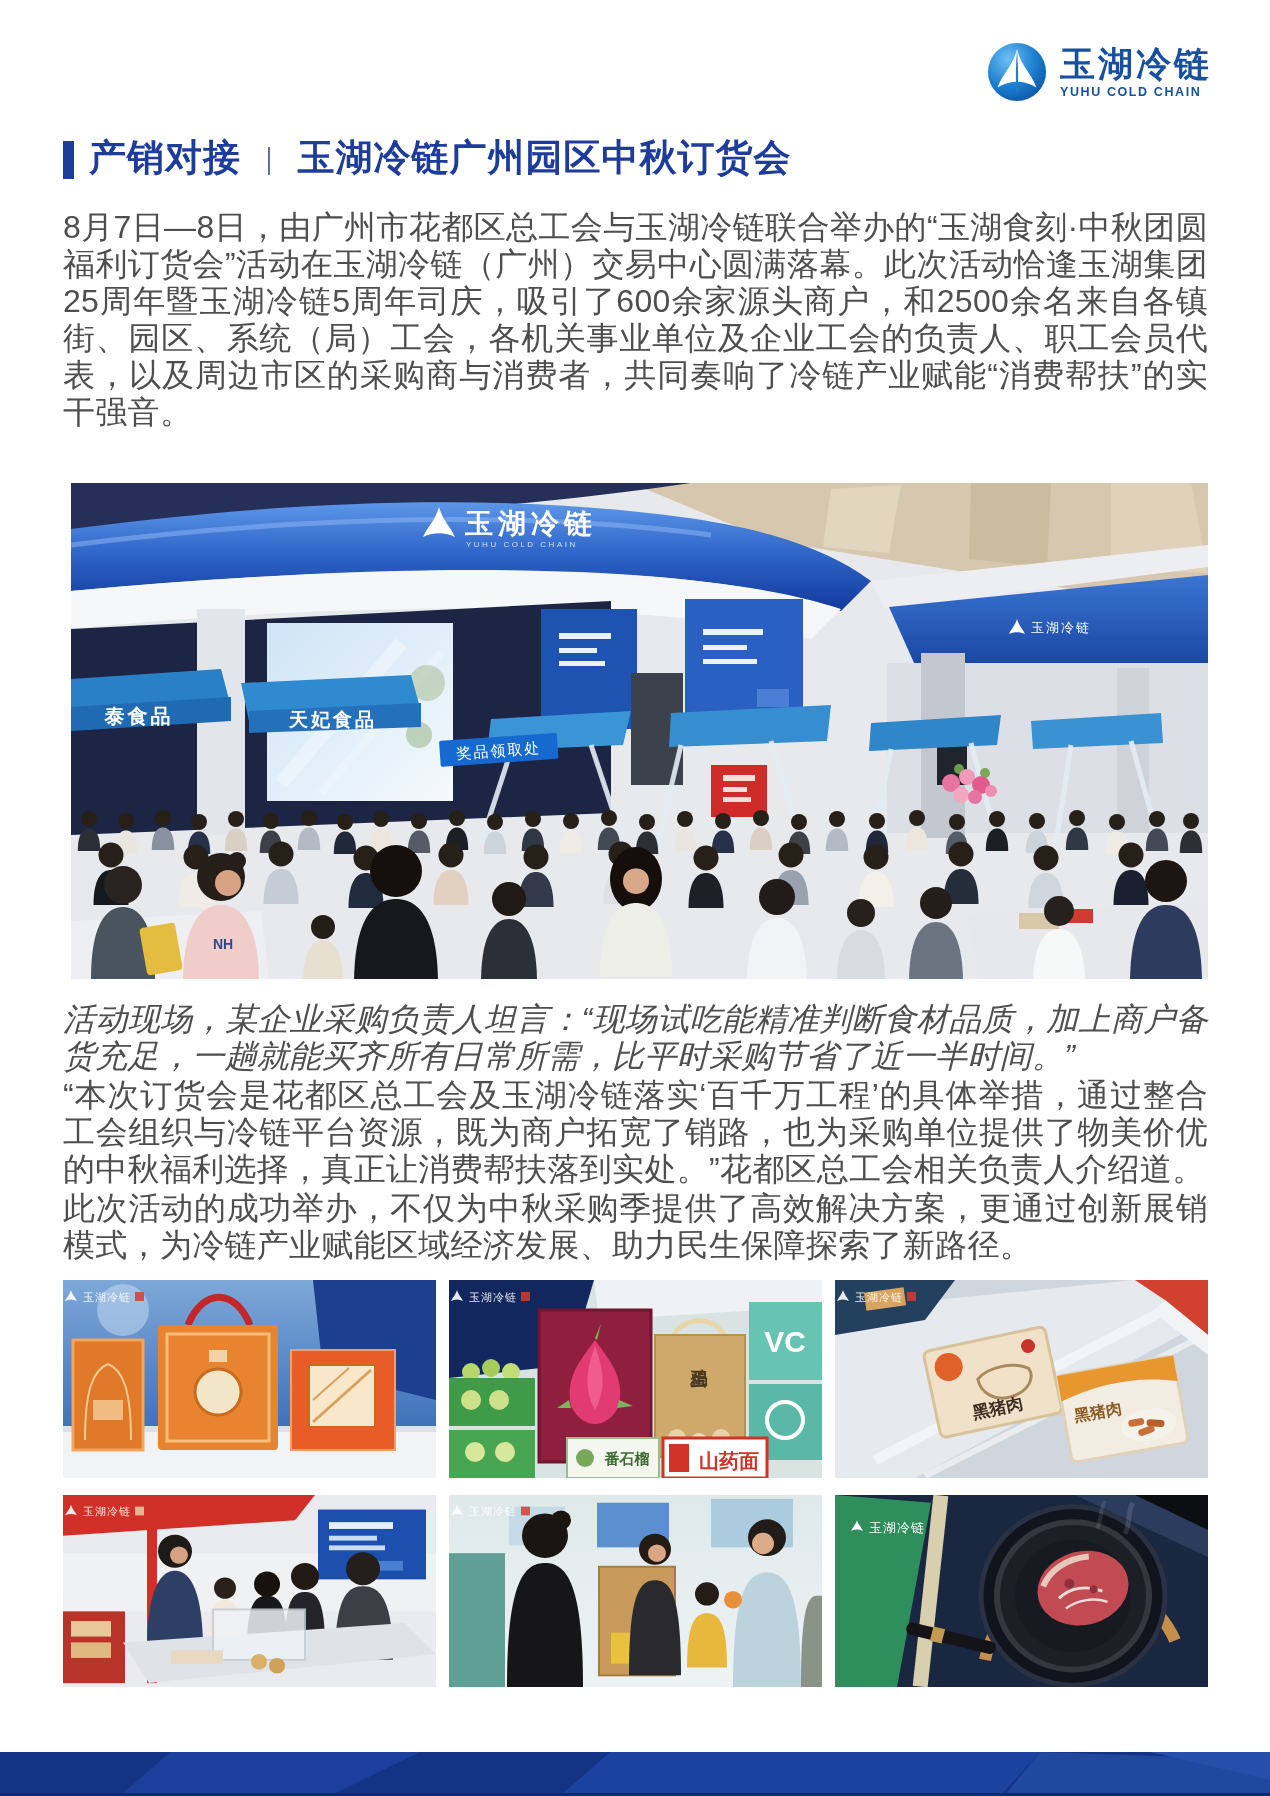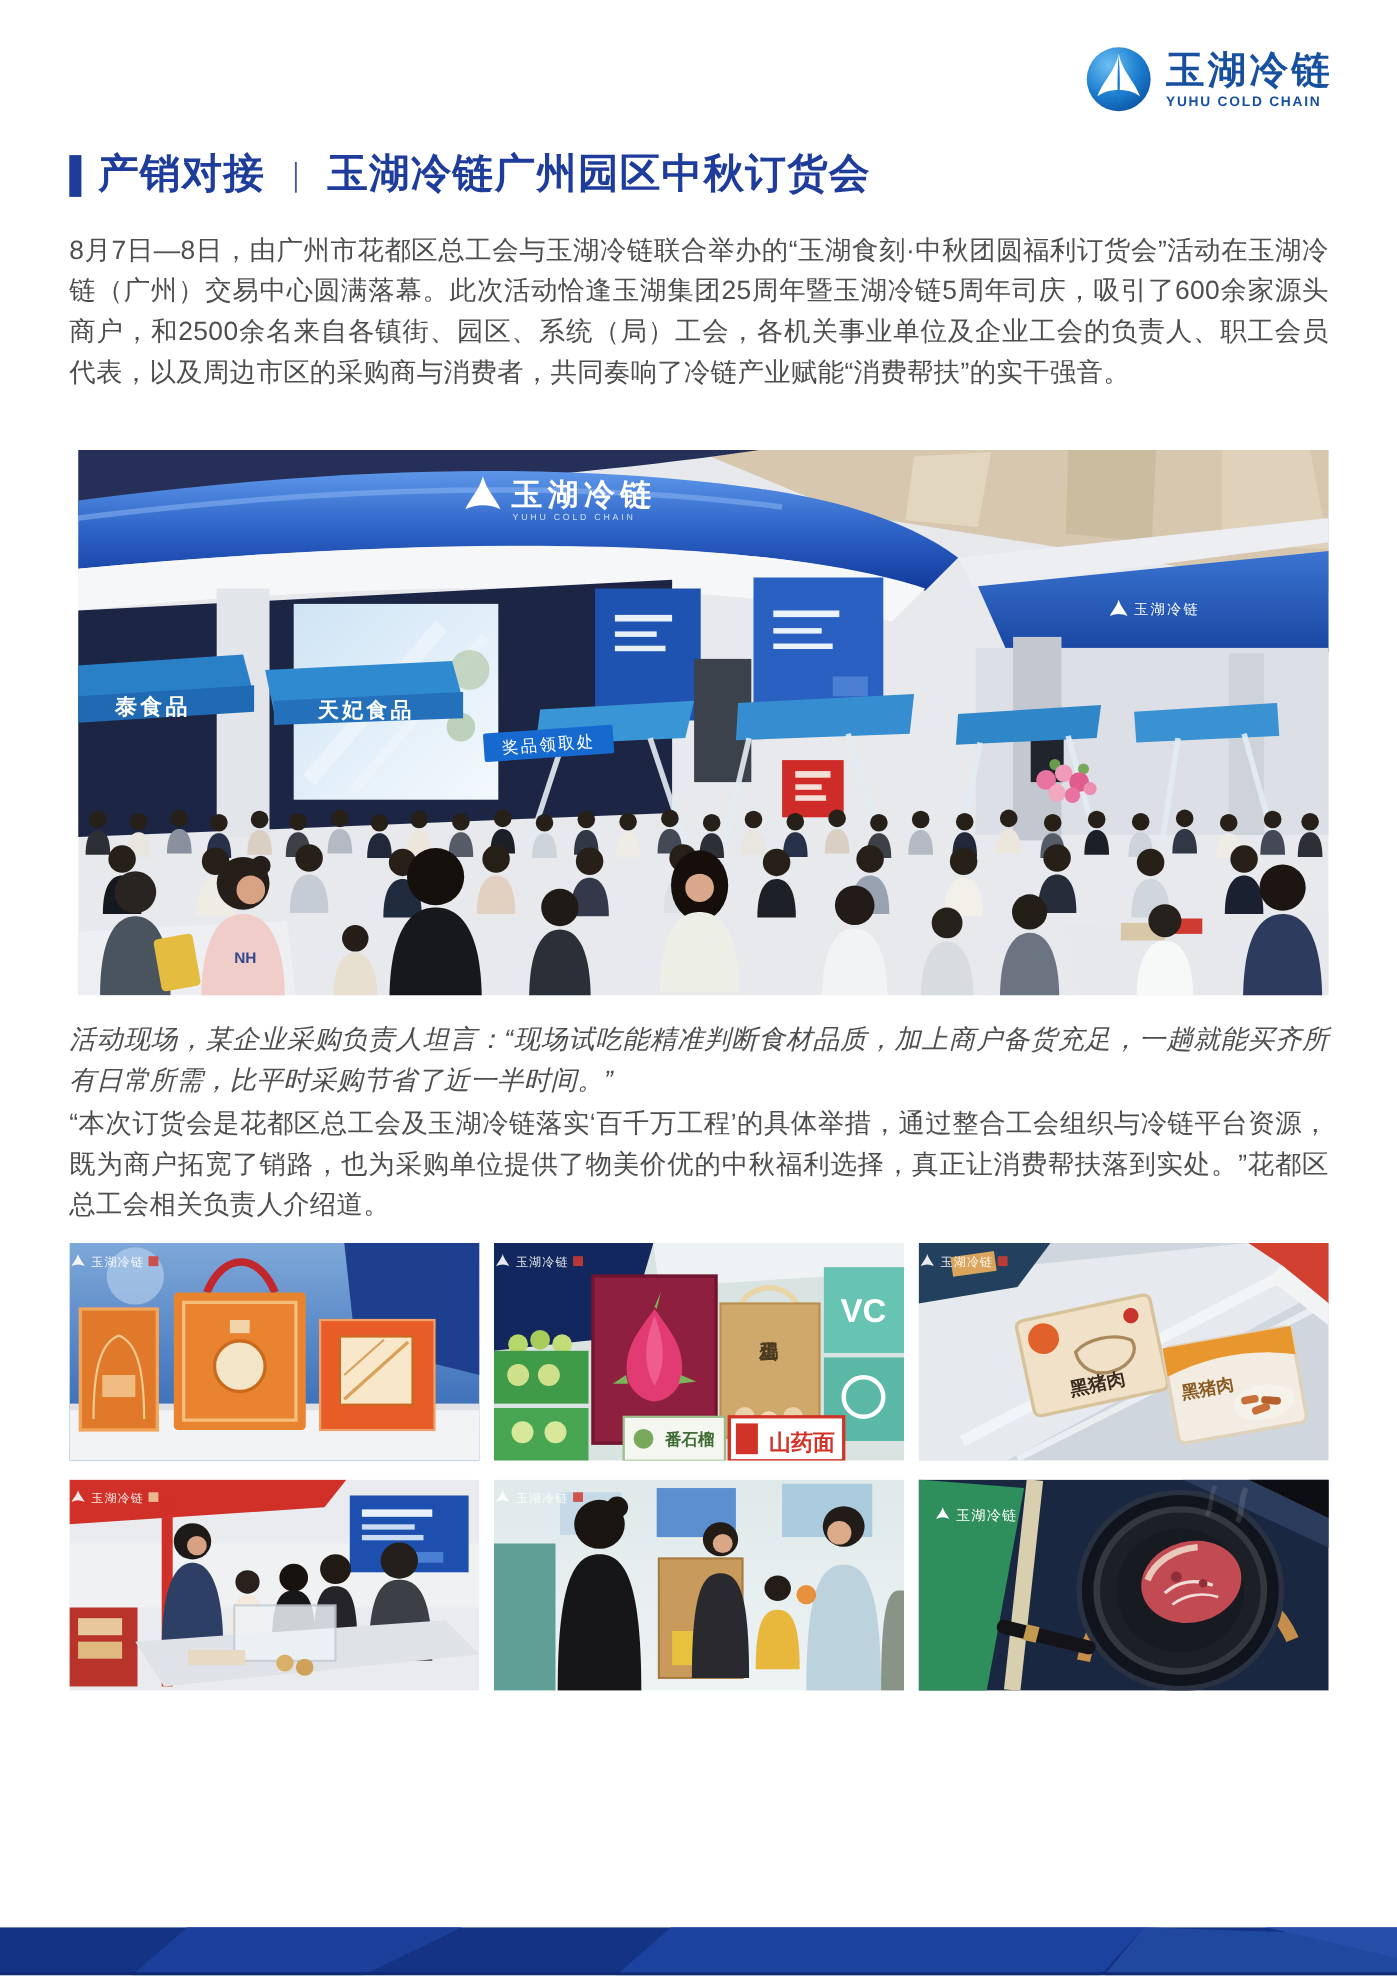--- a/index.html
+++ b/index.html
@@ -12,21 +12,21 @@
   .logo{display:flex;align-items:center;gap:12px;}
   .logo-icon{width:62px;height:62px;flex:0 0 auto;}
   .logo-text{display:flex;flex-direction:column;line-height:1;}
   .logo-cn{font-size:35px;font-weight:bold;color:#17509e;letter-spacing:3px;}
   .logo-en{font-size:12.5px;font-weight:bold;color:#17509e;letter-spacing:1.6px;margin-top:5px;}
   .content{padding:0 62px 0 63px;}
   .title-row{display:flex;align-items:center;margin-top:32px;}
   .title-bar{width:11px;height:38px;background:#1e3c9c;margin-right:15px;flex:0 0 auto;}
   h1{font-size:37px;color:#1e3c9c;font-weight:bold;margin:0;letter-spacing:1px;line-height:44px;}
   .title-sep{font-weight:400;color:#46579f;font-size:28px;padding:0 14px;position:relative;top:-2px;}
-  p{font-size:24px;color:#4e4e4e;line-height:37px;margin:0;text-align:justify;letter-spacing:0.3px;}
+  p{font-size:32px;color:#4e4e4e;line-height:37px;margin:0;text-align:justify;letter-spacing:0.3px;}
   .p1{margin-top:26px;}
   .pn{margin-top:2px;}
   .p2{margin-top:22px;font-style:italic;}
   .hero{margin-top:52px;margin-left:8px;width:1137px;height:496px;overflow:hidden;}
   .hero svg{display:block;width:100%;height:100%;}
   .gallery{margin-top:16px;margin-left:0;display:grid;
     grid-template-columns:373px 373px 373px;grid-template-rows:198px 192px;
     column-gap:13px;row-gap:17px;width:1145px;}
   .g-item{overflow:hidden;}
   .g-item svg{display:block;width:100%;height:100%;}
@@ -288,20 +288,21 @@
       <g transform="translate(1095,398)">
         <circle cx="0" cy="0" r="21" fill="#1c1511"></circle>
         <path d="M-36,104 C-36,38 -17,24 0,24 C17,24 36,38 36,104 Z" fill="#2c3b5e"></path>
       </g>
     </g>
   </svg>
   </div>
 
   <p class="p2">活动现场，某企业采购负责人坦言：“现场试吃能精准判断食材品质，加上商户备货充足，一趟就能买齐所有日常所需，比平时采购节省了近一半时间。”</p>
   <p class="pn">“本次订货会是花都区总工会及玉湖冷链落实‘百千万工程’的具体举措，通过整合工会组织与冷链平台资源，既为商户拓宽了销路，也为采购单位提供了物美价优的中秋福利选择，真正让消费帮扶落到实处。”花都区总工会相关负责人介绍道。</p>
+  <p class="pn">此次活动的成功举办，不仅为中秋采购季提供了高效解决方案，更通过创新展销模式，为冷链产业赋能区域经济发展、助力民生保障探索了新路径。</p>
 
   <div class="gallery">
 
     <div class="g-item">
     <svg viewBox="0 0 373 198" preserveAspectRatio="none">
       <defs>
             <linearGradient id="g1b" x1="0" y1="0" x2="0" y2="1">
         <stop offset="0%" stop-color="#7ea8d8"></stop>
               <stop offset="100%" stop-color="#2a5fb0"></stop>
             </linearGradient>

